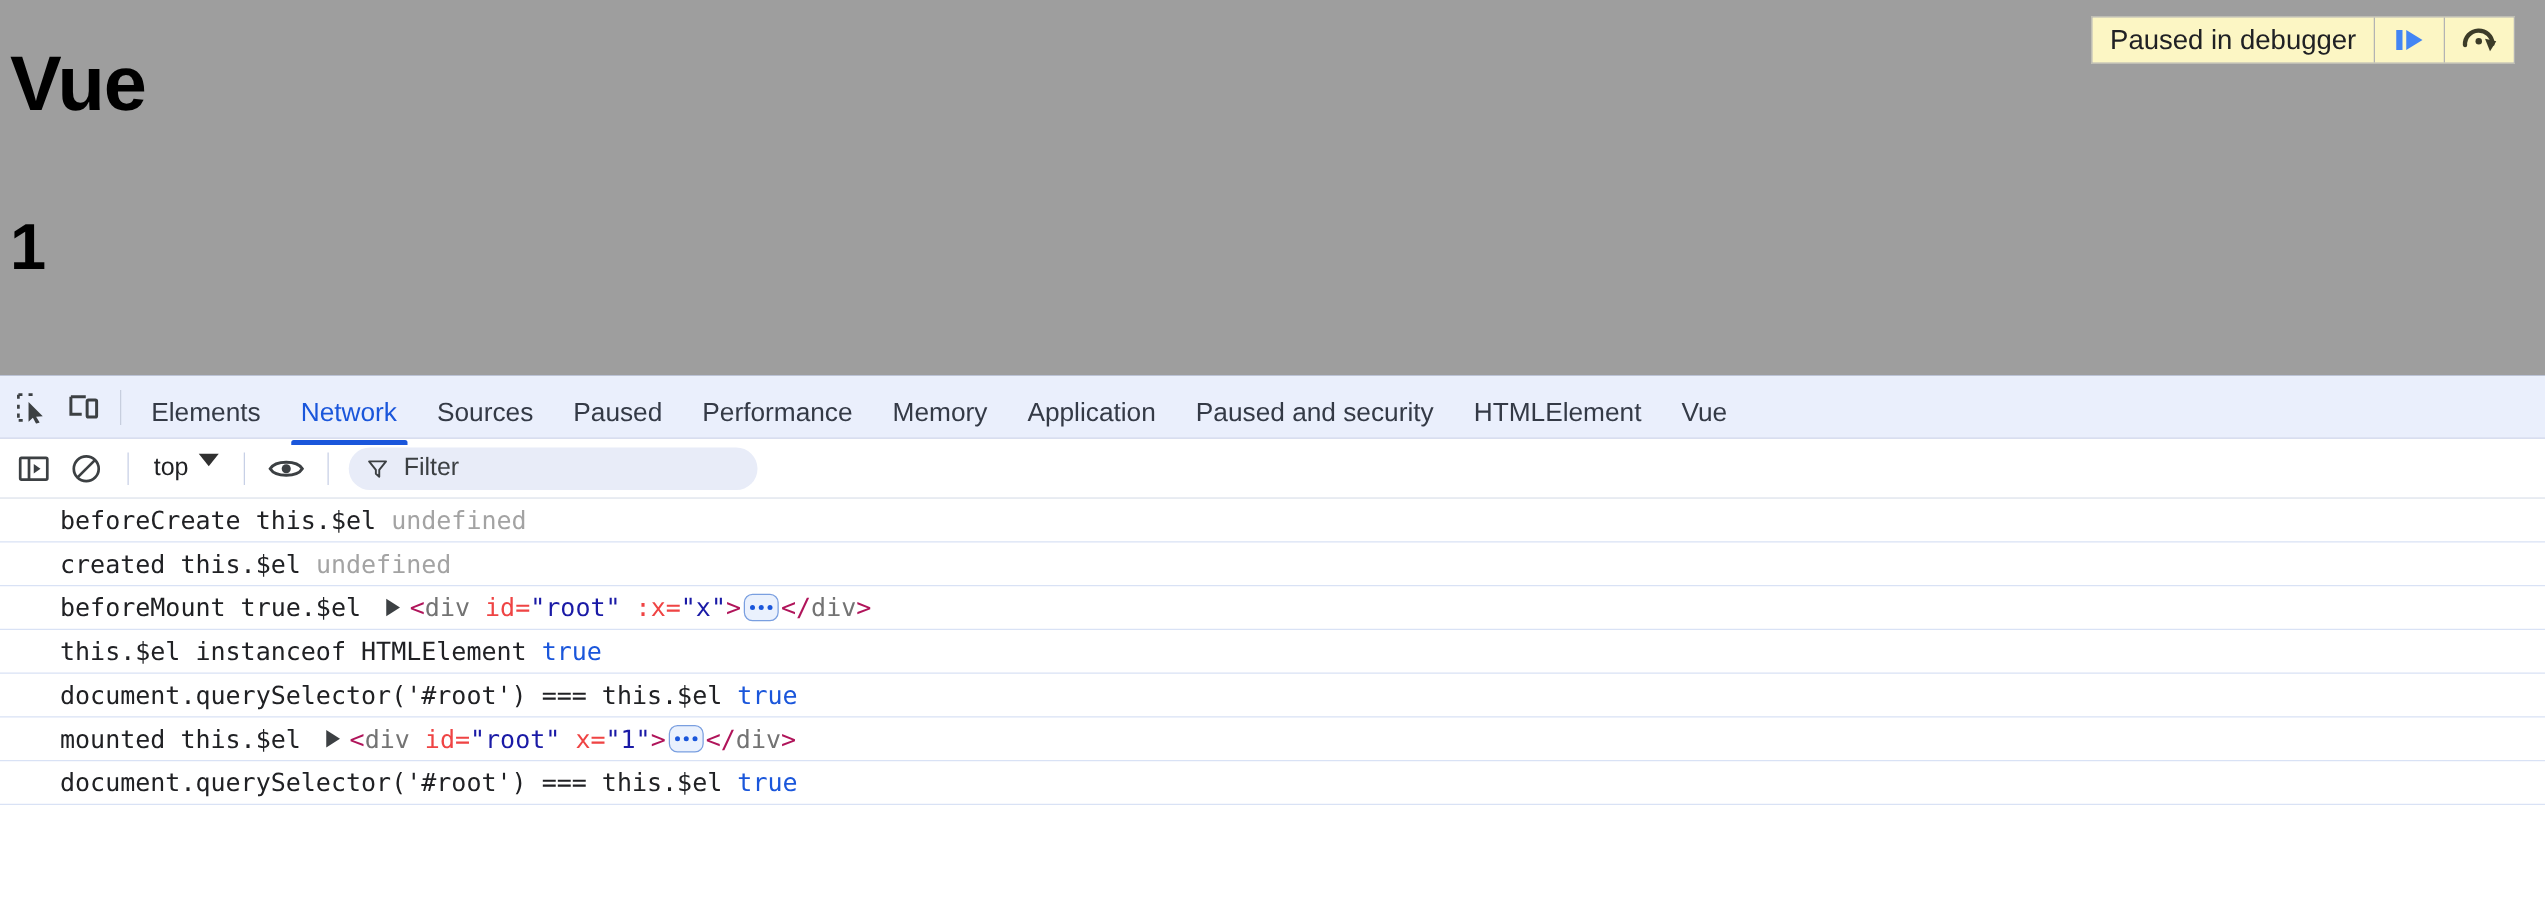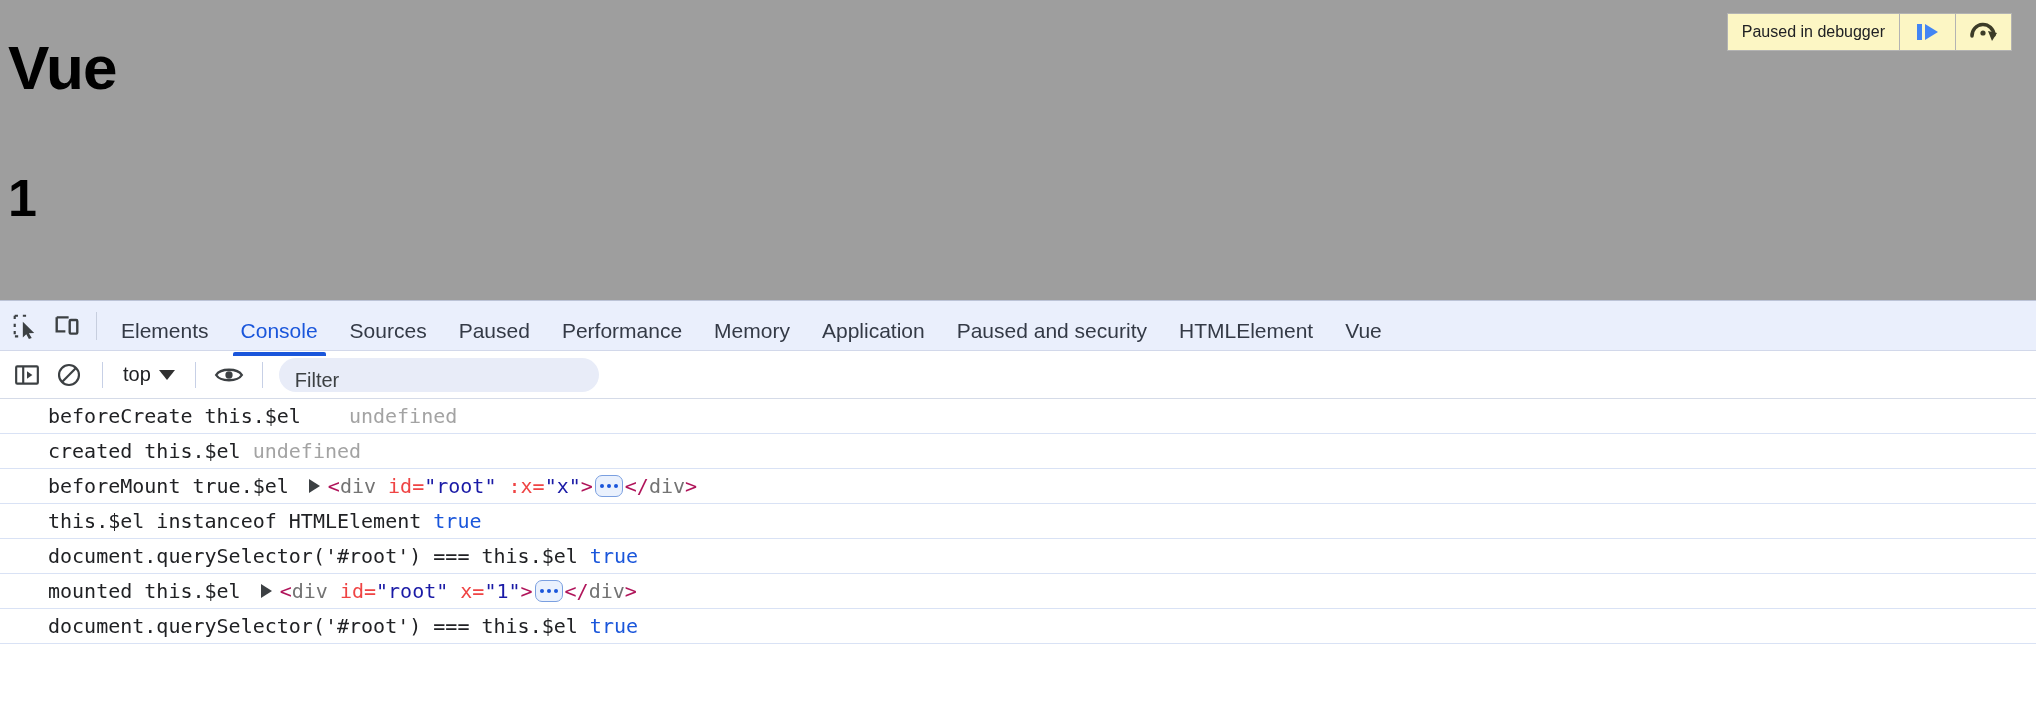--- a/index.html
+++ b/index.html
@@ -56,21 +56,21 @@
     align-items: stretch;
     background: #fcf6c4;
     border: 1px solid #b3b3b3;
     height: 38px;
     box-shadow: 0 0 0 0 rgba(0,0,0,0);
   }
   .paused-banner-text {
     display: flex;
     align-items: center;
     padding: 0 14px;
-    font-size: 16px;
+    font-size: 22px;
     color: #202124;
     white-space: nowrap;
   }
   .paused-btn {
     width: 56px;
     display: flex;
     align-items: center;
     justify-content: center;
     border-left: 1px solid #b3b3b3;
     cursor: pointer;
@@ -146,21 +146,20 @@
   }
   .ct-sep {
     width: 1px;
     height: 26px;
     background: #c7d0e6;
     margin: 0 12px;
     flex: 0 0 auto;
   }
   .ct-context {
     display: flex;
-    align-items: center;
     gap: 8px;
     padding: 4px 8px;
     font-size: 20px;
     color: #202124;
     cursor: pointer;
     border-radius: 4px;
   }
   .caret-down {
     width: 0; height: 0;
     border-left: 8px solid transparent;
@@ -171,21 +170,20 @@
     display: flex;
     align-items: center;
     gap: 10px;
     height: 34px;
     min-width: 320px;
     padding: 0 14px;
     background: #e8ecf8;
     border-radius: 17px;
     cursor: text;
     margin-left: 4px;
-    flex-direction: column;
   }
   .filter-box input {
     border: 0;
     outline: 0;
     background: transparent;
     font-family: "Liberation Sans", sans-serif;
     font-size: 20px;
     color: #202124;
     width: 100%;
   }
@@ -202,21 +200,21 @@
     align-items: center;
     min-height: 32px;
     padding: 4px 8px 4px 48px;
     border-bottom: 1px solid #d9e2f5;
     font-family: "DejaVu Sans Mono", "Liberation Mono", monospace;
     font-size: 20px;
     line-height: 26px;
     color: #202124;
     white-space: nowrap;
   }
-  .log-row:first-child { border-top: 0; gap: 36px; }
+  .log-row:first-child { border-top: 0; }
   .tok { white-space: pre; }
   .tok-plain   { color: #202124; }
   .tok-dim     { color: #a3a3a3; }
   .tok-bool    { color: #1a56db; }
   .tok-tagname { color: #737373; }
   .tok-attr    { color: #ef4444; }
   .tok-value   { color: #1a1aa6; }
   .tok-punct   { color: #b0145a; }
   .disclosure {
     display: inline-block;
@@ -296,21 +294,21 @@
           <path d="M2.5 4 h11 M2.5 4 v13 h8" stroke="#3c4043" stroke-width="2.2" fill="none"></path>
           <rect x="14.5" y="6.5" width="7" height="12.5" rx="1" stroke="#3c4043" stroke-width="2.2" fill="none"></rect>
         </svg>
       </div>
       <div class="dt-sep"></div>
 
       <div class="dt-tab">
           <span>Elements</span>
         </div>
       <div class="dt-tab active">
-          <span>Console</span>
+          <span>Network</span>
         </div>
       <div class="dt-tab">
           <span>Sources</span>
         </div>
       <div class="dt-tab">
           <span>Paused</span>
         </div>
       <div class="dt-tab">
           <span>Performance</span>
         </div>

